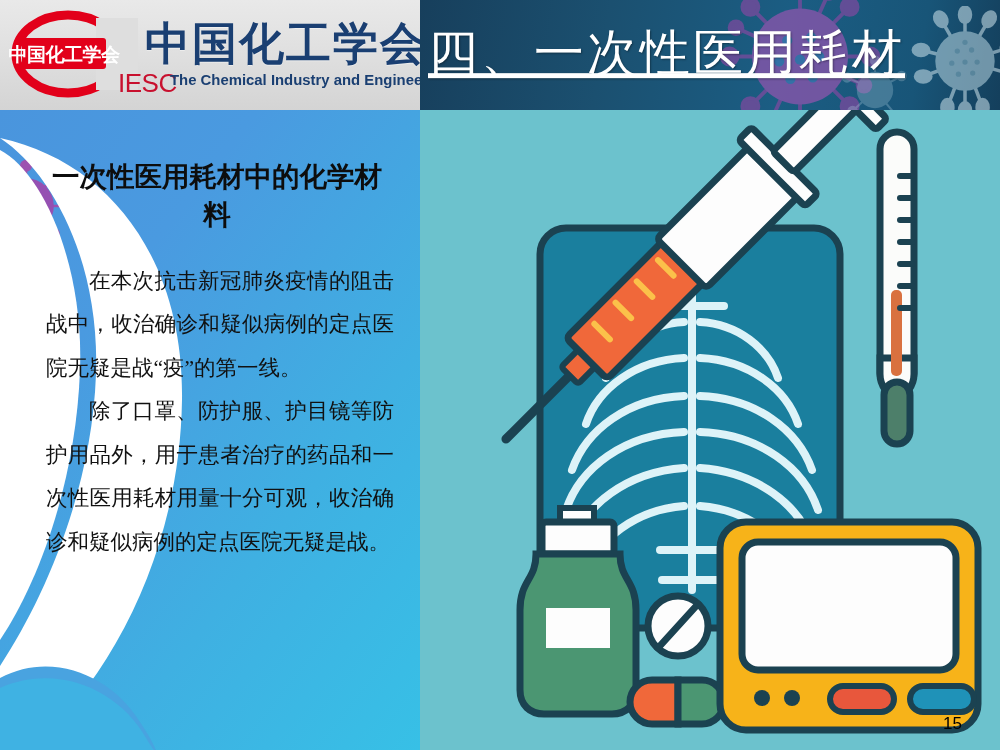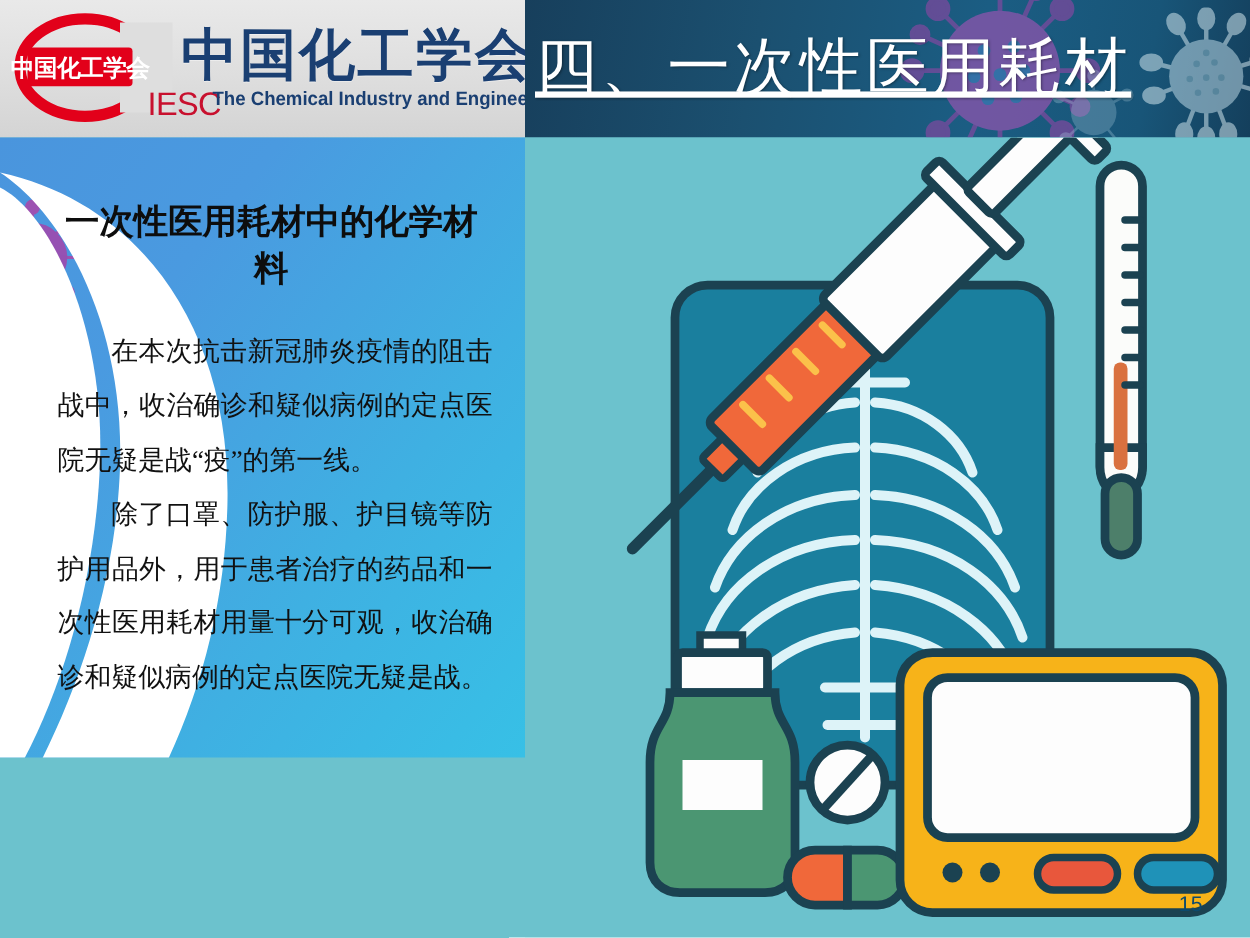--- a/index.html
+++ b/index.html
@@ -84,21 +84,21 @@
   }
   .hdr-virus { position: absolute; }
   .hdr-virus-a { left: 300px; top: -36px; width: 160px; height: 185px; opacity: 0.75; }
   .hdr-virus-b { left: 490px; top: 6px; width: 110px; height: 110px; opacity: 0.55; }
   .hdr-virus-c { left: 420px; top: 55px; width: 70px; height: 70px; opacity: 0.3; }
 
   
   .left-panel {
     position: absolute;
     left: 0; top: 110px;
-    width: 420px; height: 496px;
+    width: 420px; height: 640px;
     background: linear-gradient(128deg, #4a95dd 0%, #4a9ae0 28%, #3fb0e2 66%, #37c0e6 100%);
     overflow: hidden;
   }
   .left-virus {
     position: absolute;
     left: -22px; top: 48px;
     width: 96px; height: 96px;
     opacity: 0.95;
   }
   .white-swoosh {
@@ -143,21 +143,21 @@
     width: 580px; height: 640px;
     background: #6cc2cd;
     overflow: hidden;
   }
   .illus-svg { position: absolute; left: 0; top: 0; }
 
   .page-number {
     position: absolute;
     right: 38px; bottom: 16px;
     font-size: 17px;
-    color: #0c4a6e;
+    color: #000000;
     font-family: "Liberation Sans", sans-serif;
     z-index: 9;
   }
 </style>
 </head>
 <body>
 
 <div class="slide">
 
   <div class="header-logo-area">

